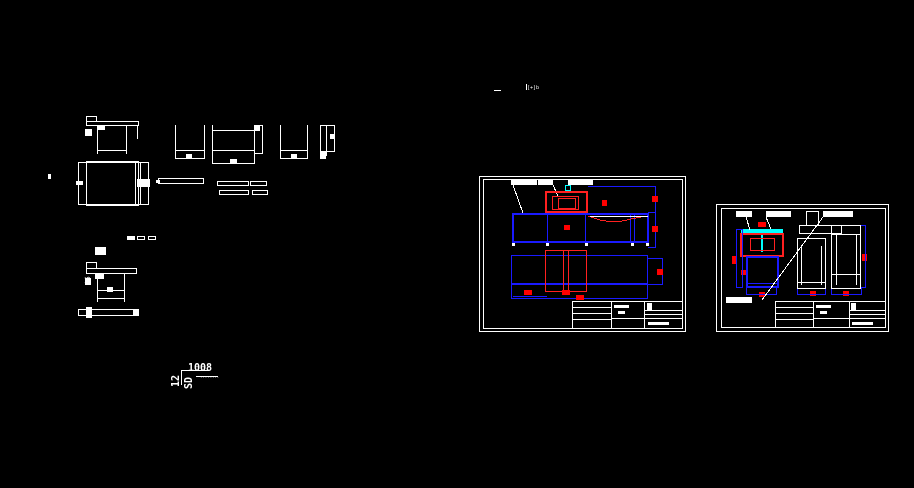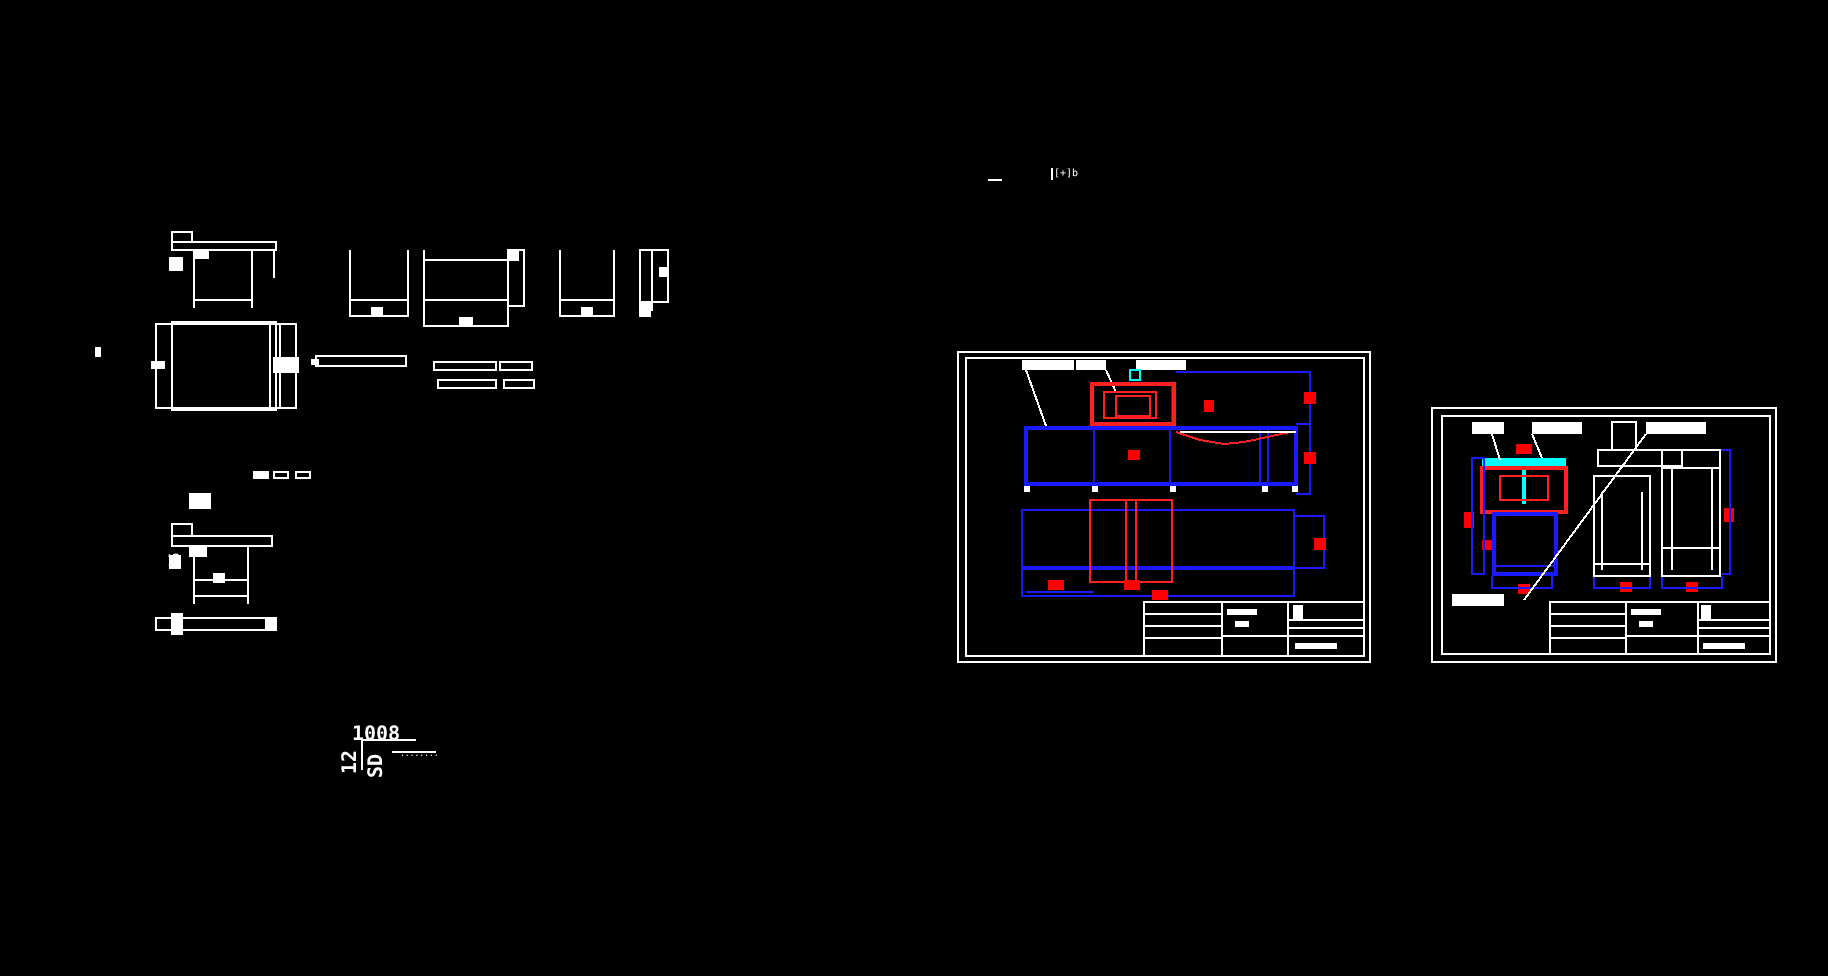--- a/index.html
+++ b/index.html
@@ -250,18 +250,18 @@
       <line x1="849" y1="310" x2="885" y2="310"></line>
       <line x1="849" y1="314" x2="885" y2="314"></line>
       <rect x="851" y="303" width="4" height="6" fill="#fff"></rect>
       <rect x="816" y="305" width="14" height="2" fill="#fff"></rect>
       <rect x="820" y="311" width="6" height="2" fill="#fff"></rect>
       <rect x="852" y="322" width="20" height="2" fill="#fff"></rect>
     </g>
   </g>
 </svg>
 
-<div class="lbl dim-big" style="left:176px;top:363px;text-align:right;">1008</div>
+<div class="lbl dim-big" style="left:188px;top:363px;text-align:right;">1008</div>
 <div class="lbl dim-big" style="left:170px;top:376px;transform:rotate(-90deg);">12</div>
 <div class="lbl dim-big" style="left:183px;top:378px;transform:rotate(-90deg);">SD</div>
 <div class="lbl" style="left:200px;top:373px;font-size:4px;">........</div>
 <div class="lbl" style="left:527px;top:84px;font-size:5px;">[+]b</div>
 <div class="lbl" style="left:84px;top:277px;font-size:7px;transform:rotate(-90deg);">16</div>
 
 </body></html>

